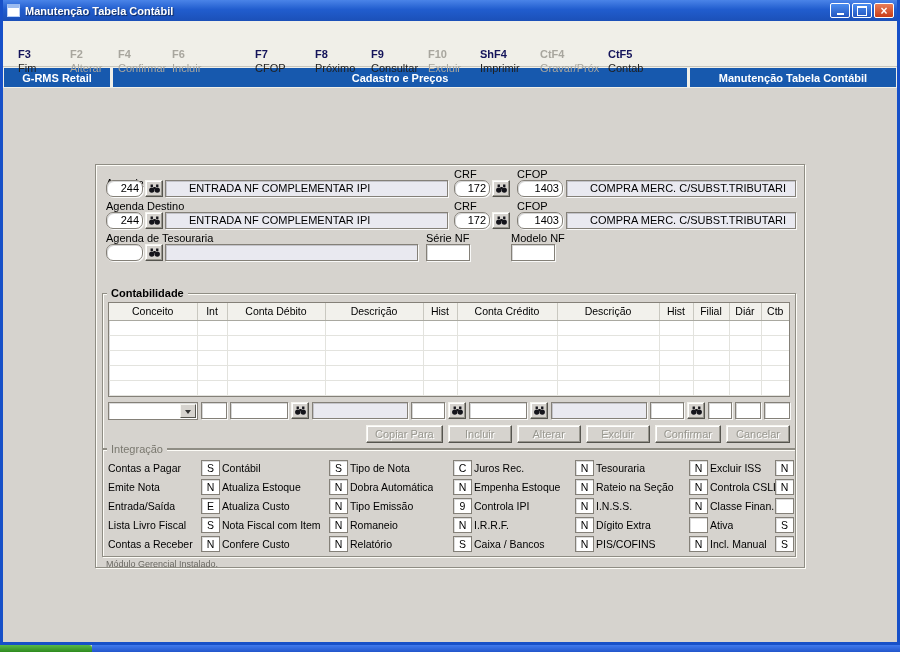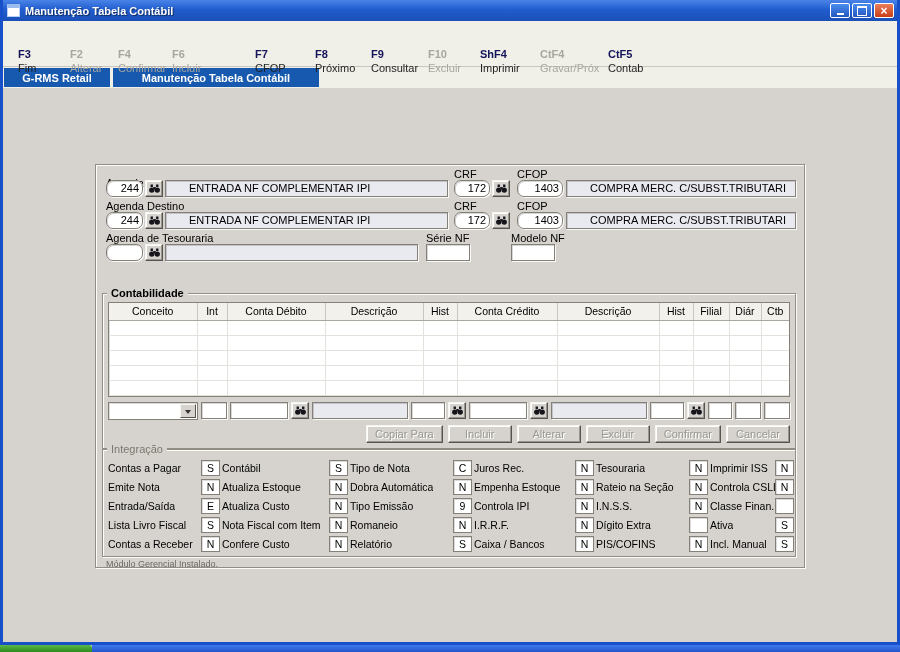--- a/index.html
+++ b/index.html
@@ -152,20 +152,21 @@
           <div class="tb-label">Gravar/Próx</div>
         </div>
         <div class="tb-item tb-p10">
           <div class="tb-key">CtF5</div>
           <div class="tb-label">Contab</div>
         </div>
       </div>
 
     <div class="navbar">
       <div class="nav-seg nav-left">G-RMS Retail</div>
+      <div class="nav-seg nav-center">Cadastro e Preços</div>
       <div class="nav-seg nav-right">Manutenção Tabela Contábil</div>
     </div>
 
     <div class="content">
       <div class="panel-outer">
 
         <span class="flabel" style="left:10px;top:12px">Agenda</span>
         <div class="field num" style="left:10px;top:15px;width:37px">244</div>
         <div class="lookup" style="left:49px;top:15px">
           <svg class="bin-svg" viewBox="0 0 16 14" width="13" height="11">
@@ -491,21 +492,21 @@
                   <span class="int-label">Dígito Extra</span>
                   <div class="int-box"></div>
                 </div>
                 <div class="int-row">
                   <span class="int-label">PIS/COFINS</span>
                   <div class="int-box">N</div>
                 </div>
               </div>
               <div class="int-col int-col6">
                 <div class="int-row">
-                  <span class="int-label">Imprimir ISS</span>
+                  <span class="int-label">Excluir ISS</span>
                   <div class="int-box">N</div>
                 </div>
                 <div class="int-row">
                   <span class="int-label">Controla CSLL</span>
                   <div class="int-box">N</div>
                 </div>
                 <div class="int-row">
                   <span class="int-label">Classe Finan.</span>
                   <div class="int-box"></div>
                 </div>

